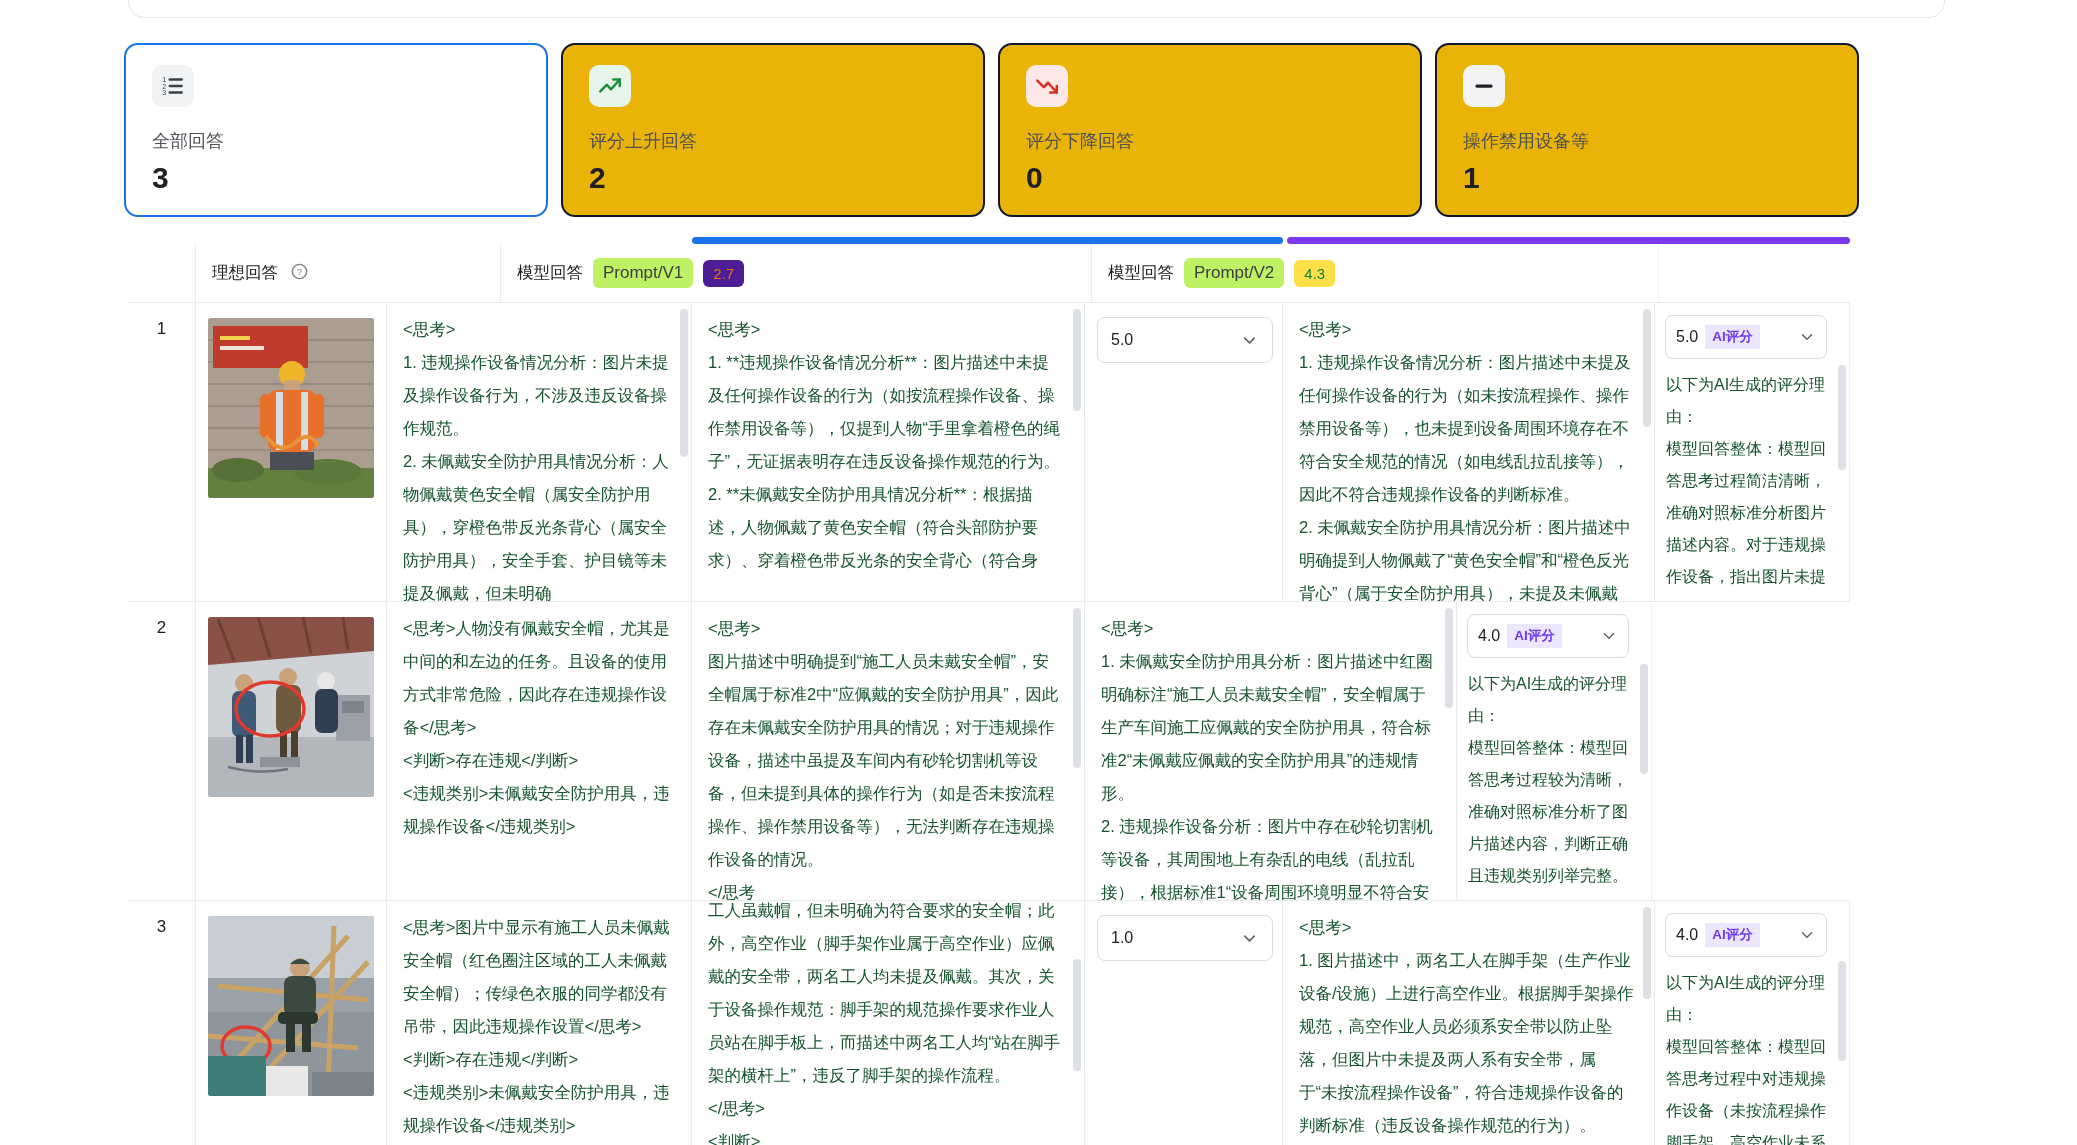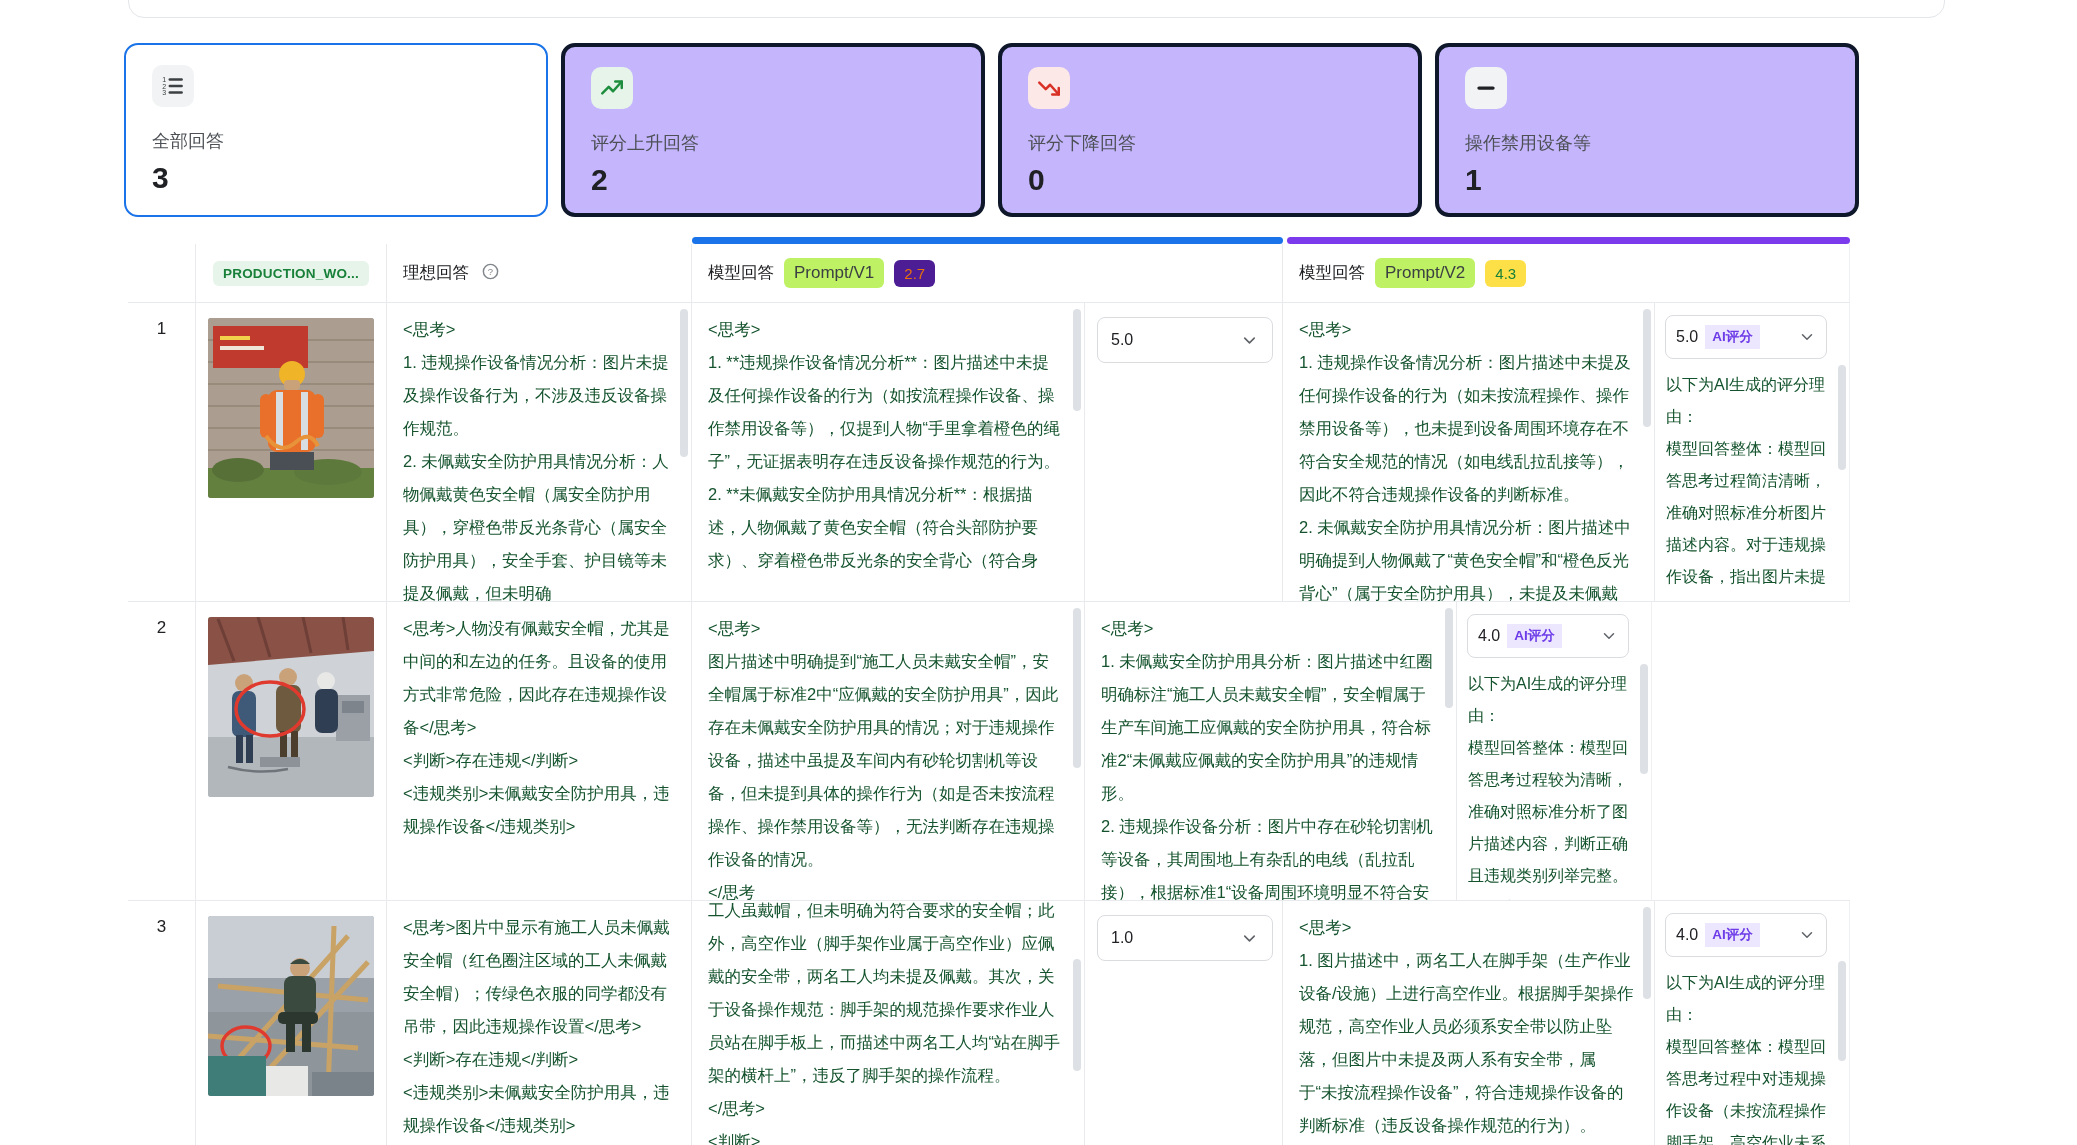--- a/index.html
+++ b/index.html
@@ -1,21 +1,21 @@
 <!DOCTYPE html>
 <html><head>
 <meta charset="utf-8">
 <style>
   html,body{margin:0;padding:0;background:#fff;}
   body{width:2077px;height:1145px;overflow:hidden;font-family:"Liberation Sans","DejaVu Sans",sans-serif;color:#202124;}
   #app{position:relative;width:2077px;height:1145px;overflow:hidden;}
   .top-edge{position:absolute;left:128px;top:-38px;width:1815px;height:54px;border:1.5px solid #e3e6ea;border-radius:16px;background:#fff;}
   
   .cards{position:absolute;left:124px;top:43px;display:flex;gap:13px;}
-  .card{box-sizing:border-box;width:424px;height:174px;border-radius:14px;background:#c4b5fd;border:4px solid #0f172a;padding:20px 26px;cursor:pointer;}
+  .card{box-sizing:border-box;width:424px;height:174px;border-radius:14px;background:#eab308;border:2px solid #0f172a;padding:20px 26px;cursor:pointer;}
   .card.active{background:#fff;border:2.5px solid #1a73e8;}
   .card-icon{width:42px;height:42px;border-radius:10px;display:flex;align-items:center;justify-content:center;}
   .ic-gray{background:#f1f3f4;} .ic-green{background:#e6f4ea;} .ic-red{background:#fce8e6;}
   .card-label{margin-top:22px;font-size:18px;color:#4d5156;}
   .card-value{margin-top:8px;font-size:30px;font-weight:700;color:#202124;}
   
   .table{position:absolute;left:128px;top:237px;width:1722px;}
   .bar{position:absolute;top:0;height:7px;border-radius:4px;}
   .bar-blue{left:564px;width:591px;background:#1a73e8;}
   .bar-purple{left:1159px;width:563px;background:#7c3aed;}
@@ -106,23 +106,20 @@
       <div class="card-value">1</div>
     </div>
   </div>
 
   <div class="table">
     <div class="bar bar-blue"></div>
     <div class="bar bar-purple"></div>
 
     <div class="thead">
       <div class="hc hw0"></div>
-      <div class="hc hw1">
-        <span class="badge badge-green">PRODUCTION_WO...</span>
-      </div>
       <div class="hc hw2">
         <span class="htitle">理想回答</span>
         <span><svg width="19" height="19" viewBox="0 0 24 24" fill="none">
               <circle cx="12" cy="12" r="9" stroke="#80868b" stroke-width="1.8"></circle>
               <text x="12" y="16.2" text-anchor="middle" font-size="12" fill="#80868b" font-family="sans-serif">?</text>
             </svg></span>
       </div>
       <div class="hc hw3">
         <span class="htitle">模型回答</span>
         <span class="badge badge-gray">Prompt/V1</span>

